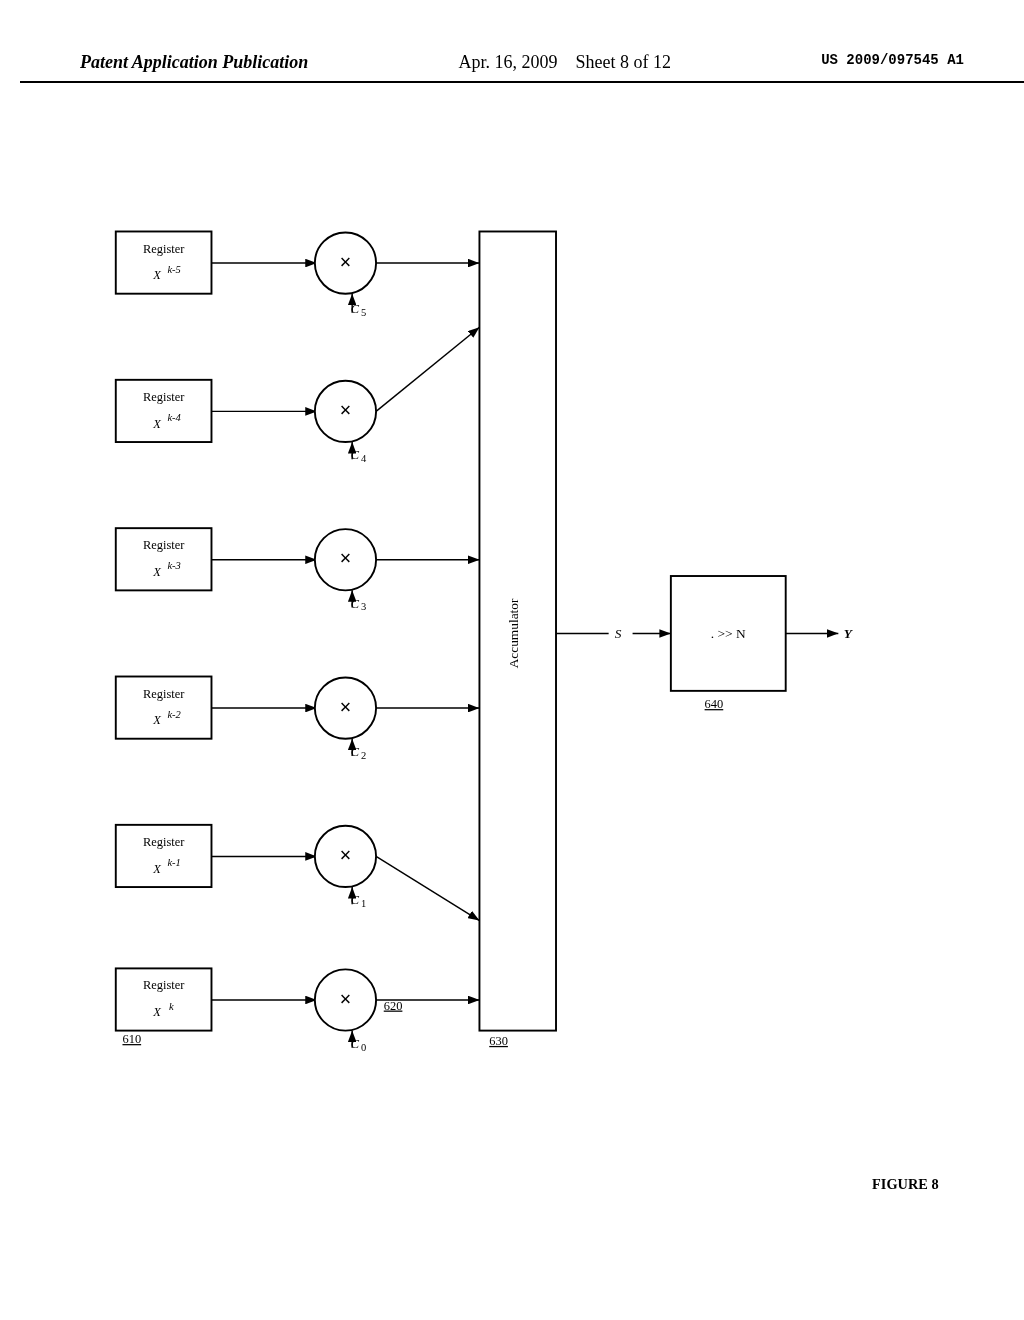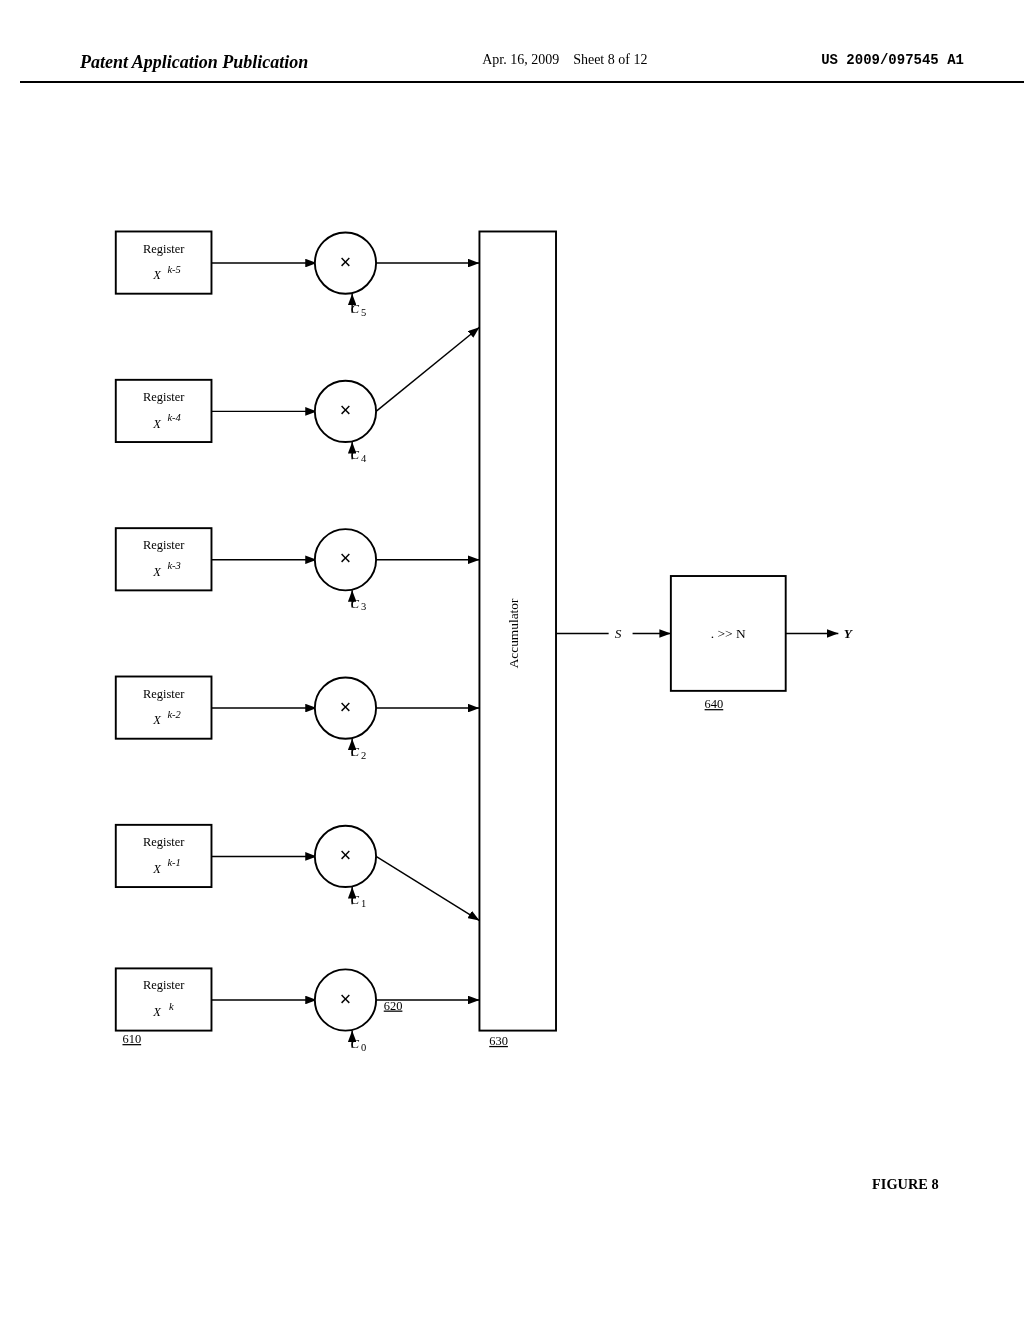--- a/index.html
+++ b/index.html
@@ -26,21 +26,21 @@
       margin-left: 20px;
     }
 
     .header-left {
       font-size: 18px;
       font-weight: bold;
       font-style: italic;
     }
 
     .header-center {
-      font-size: 14px;
+      font-size: 18px;
       text-align: center;
     }
 
     .header-right {
       font-size: 14px;
       font-weight: bold;
       text-align: right;
       font-family: Liberation Mono, monospace;
     }
 

